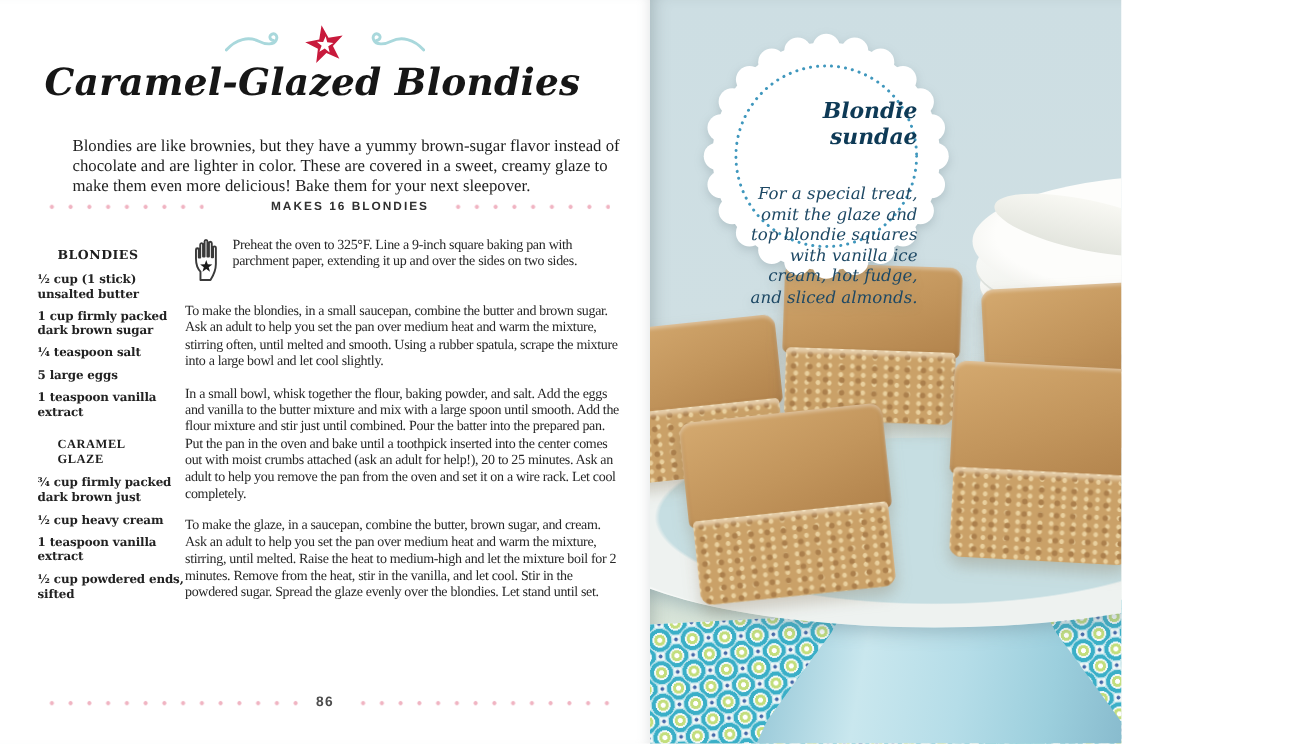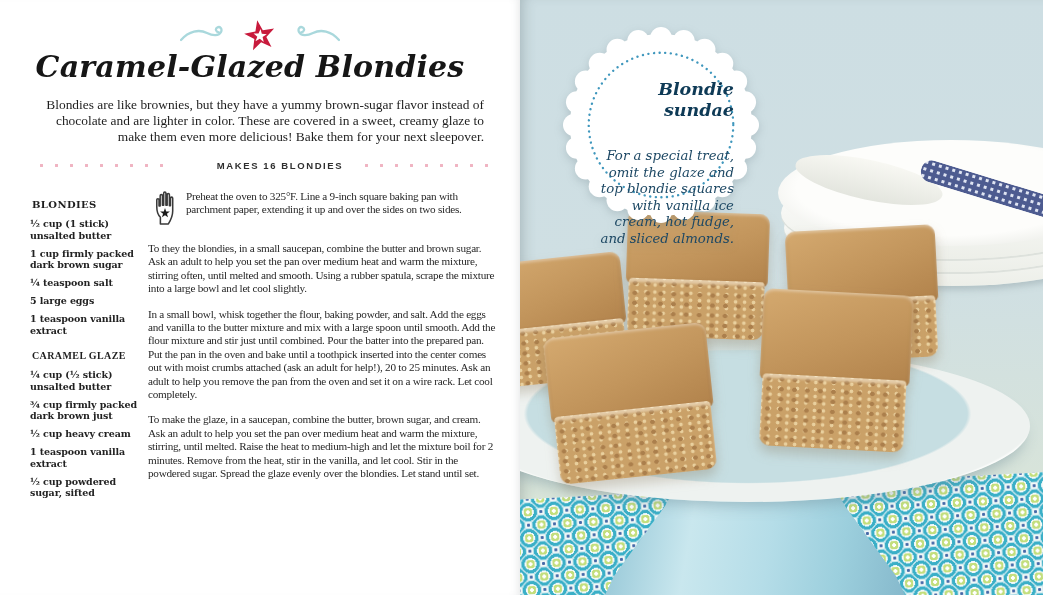--- a/index.html
+++ b/index.html
@@ -1,31 +1,31 @@
 <!DOCTYPE html>
 <html><head>
 <meta charset="utf-8">
 <style>
   html,body{margin:0;padding:0;background:#ffffff;}
-  .spread{position:relative;width:1043px;height:595px;overflow:hidden;background:#ffffff;font-family:"Liberation Serif",serif;}
+  .spread{position:relative;width:897px;height:595px;overflow:hidden;background:#ffffff;font-family:"Liberation Serif",serif;}
 
   
   .left-page{position:absolute;left:0;top:0;width:520px;height:595px;background:#ffffff;box-shadow:inset -7px 0 9px -6px rgba(100,110,115,0.18);}
   .ornament{position:absolute;left:0;right:0;top:12px;height:48px;display:flex;justify-content:center;align-items:center;gap:12px;}
   .page-title{position:absolute;left:0;right:20px;top:50px;margin:0;text-align:center;font:italic bold 30px/1.1 "DejaVu Serif",serif;color:#161616;letter-spacing:0.2px;}
-  .intro{position:absolute;left:42px;top:93px;width:438px;margin:4px;text-align:right;font:13.4px/16.2px "Liberation Serif",serif;color:#1d1d1d;}
+  .intro{position:absolute;left:42px;top:93px;width:438px;margin:16px;text-align:left;font:13.4px/16.2px "Liberation Serif",serif;color:#1d1d1d;}
   .rule-row{position:absolute;left:32px;right:32px;display:flex;align-items:center;gap:14px;}
   .rule-row.yield{top:160px;}
   .rule-row.folio{top:556px;}
   .dots{flex:1;height:5px;background-image:radial-gradient(circle,#f0b4c2 1.4px,rgba(240,180,194,0) 1.9px);background-size:15px 5px;background-repeat:repeat-x;background-position:2px 50%;}
   .yield-label{font:bold 9.5px "Liberation Sans",sans-serif;letter-spacing:1.6px;color:#2f2f2f;white-space:nowrap;padding-left:40px;}
   .folio-num{font:bold 11px "Liberation Sans",sans-serif;letter-spacing:1px;color:#4c4c4c;}
 
   .ingredients{position:absolute;left:30px;top:199px;width:118px;}
-  .ing-head{margin:0 2px 7px;font:bold 10px/1.2 "DejaVu Serif",serif;letter-spacing:0.4px;color:#1e1e1e;}
+  .ing-head{margin:0 16px 7px;font:bold 10px/1.2 "DejaVu Serif",serif;letter-spacing:0.4px;color:#1e1e1e;}
   .ing-head.second{margin-top:14px;font-family:Liberation Serif, serif;}
   .ing-item{margin:0 0 6.5px;font:bold 9.5px/11.5px "DejaVu Serif",serif;color:#222222;letter-spacing:-0.1px;}
 
   .steps{position:absolute;left:148px;top:188px;width:350px;}
   .step{margin:0 0 12px;font:11.2px/13.4px "Liberation Serif",serif;color:#272727;letter-spacing:-0.25px;}
   .step-first{display:flex;gap:2px;margin-bottom:12px;}
   .step-first .step{margin:2px 0 0;flex:1;}
   .hand-wrap{width:36px;flex:0 0 36px;}
 
   
@@ -108,42 +108,46 @@
     </div>
 
     <div class="ingredients">
       <h3 class="ing-head">BLONDIES</h3>
       <p class="ing-item">½ cup (1 stick) unsalted butter</p>
       <p class="ing-item">1 cup firmly packed dark brown sugar</p>
       <p class="ing-item">¼ teaspoon salt</p>
       <p class="ing-item">5 large eggs</p>
       <p class="ing-item">1 teaspoon vanilla extract</p>
       <h3 class="ing-head second">CARAMEL GLAZE</h3>
-      <p class="ing-item">¼ cup (½ stick) unsalted butter</p>
       <p class="ing-item">¾ cup firmly packed dark brown just</p>
       <p class="ing-item">½ cup heavy cream</p>
       <p class="ing-item">1 teaspoon vanilla extract</p>
-      <p class="ing-item">½ cup powdered sugar, sifted</p>
+      <p class="ing-item">½ cup powdered ends, sifted</p>
     </div>
 
     <div class="steps">
       <div class="step-first">
         <div class="hand-wrap">
           <svg width="34" height="38" viewBox="0 0 23 37">
             <path d="M7 35 L7 28.5 C5 26.5 3.5 22.5 3.5 18.5 L3.5 11.5 C3.5 10 5.7 10 5.7 11.5 L5.7 17.5 L6.8 17.5 L6.8 7.5 C6.8 5.9 9 5.9 9 7.5 L9 16.8 L10.2 16.8 L10.2 5 C10.2 3.4 12.4 3.4 12.4 5 L12.4 16.8 L13.6 16.8 L13.6 6.5 C13.6 4.9 15.8 4.9 15.8 6.5 L15.8 17.3 L16.8 17.3 L16.8 10 C16.8 8.5 19 8.5 19 10 L19 22.5 C19 27.5 17.2 31.2 14.8 35 Z" fill="none" stroke="#3a3a3a" stroke-width="1.5" stroke-linejoin="round" stroke-linecap="round"></path>
             <polygon points="11.5,19.5 12.68,22.88 16.26,22.95 13.4,25.12 14.44,28.55 11.5,26.5 8.56,28.55 9.6,25.12 6.74,22.95 10.32,22.88" fill="#1b1b1b"></polygon>
           </svg>
         </div>
         <p class="step">Preheat the oven to 325°F. Line a 9-inch square baking pan with parchment paper, extending it up and over the sides on two sides.</p>
       </div>
-      <p class="step">To they the blondies, in a small saucepan, combine the butter and brown sugar. Ask an adult to help you set the pan over medium heat and warm the mixture, stirring often, until melted and smooth. Using a rubber spatula, scrape the mixture into a large bowl and let cool slightly.</p>
+      <p class="step">To make the blondies, in a small saucepan, combine the butter and brown sugar. Ask an adult to help you set the pan over medium heat and warm the mixture, stirring often, until melted and smooth. Using a rubber spatula, scrape the mixture into a large bowl and let cool slightly.</p>
       <p class="step">In a small bowl, whisk together the flour, baking powder, and salt. Add the eggs and vanilla to the butter mixture and mix with a large spoon until smooth. Add the flour mixture and stir just until combined. Pour the batter into the prepared pan. Put the pan in the oven and bake until a toothpick inserted into the center comes out with moist crumbs attached (ask an adult for help!), 20 to 25 minutes. Ask an adult to help you remove the pan from the oven and set it on a wire rack. Let cool completely.</p>
       <p class="step">To make the glaze, in a saucepan, combine the butter, brown sugar, and cream. Ask an adult to help you set the pan over medium heat and warm the mixture, stirring, until melted. Raise the heat to medium-high and let the mixture boil for 2 minutes. Remove from the heat, stir in the vanilla, and let cool. Stir in the powdered sugar. Spread the glaze evenly over the blondies. Let stand until set.</p>
     </div>
 
+    <div class="rule-row folio">
+      <div class="dots"></div>
+      <div class="folio-num">86</div>
+      <div class="dots"></div>
+    </div>
   </div>
 
   <div class="photo">
 
     <div class="plates">
       <div class="plate-d pd1"></div>
       <div class="plate-d pd2"></div>
       <div class="plate-d pd3"></div>
       <div class="plate-d pd4"></div>
       <div class="spoon-bowl"></div>

